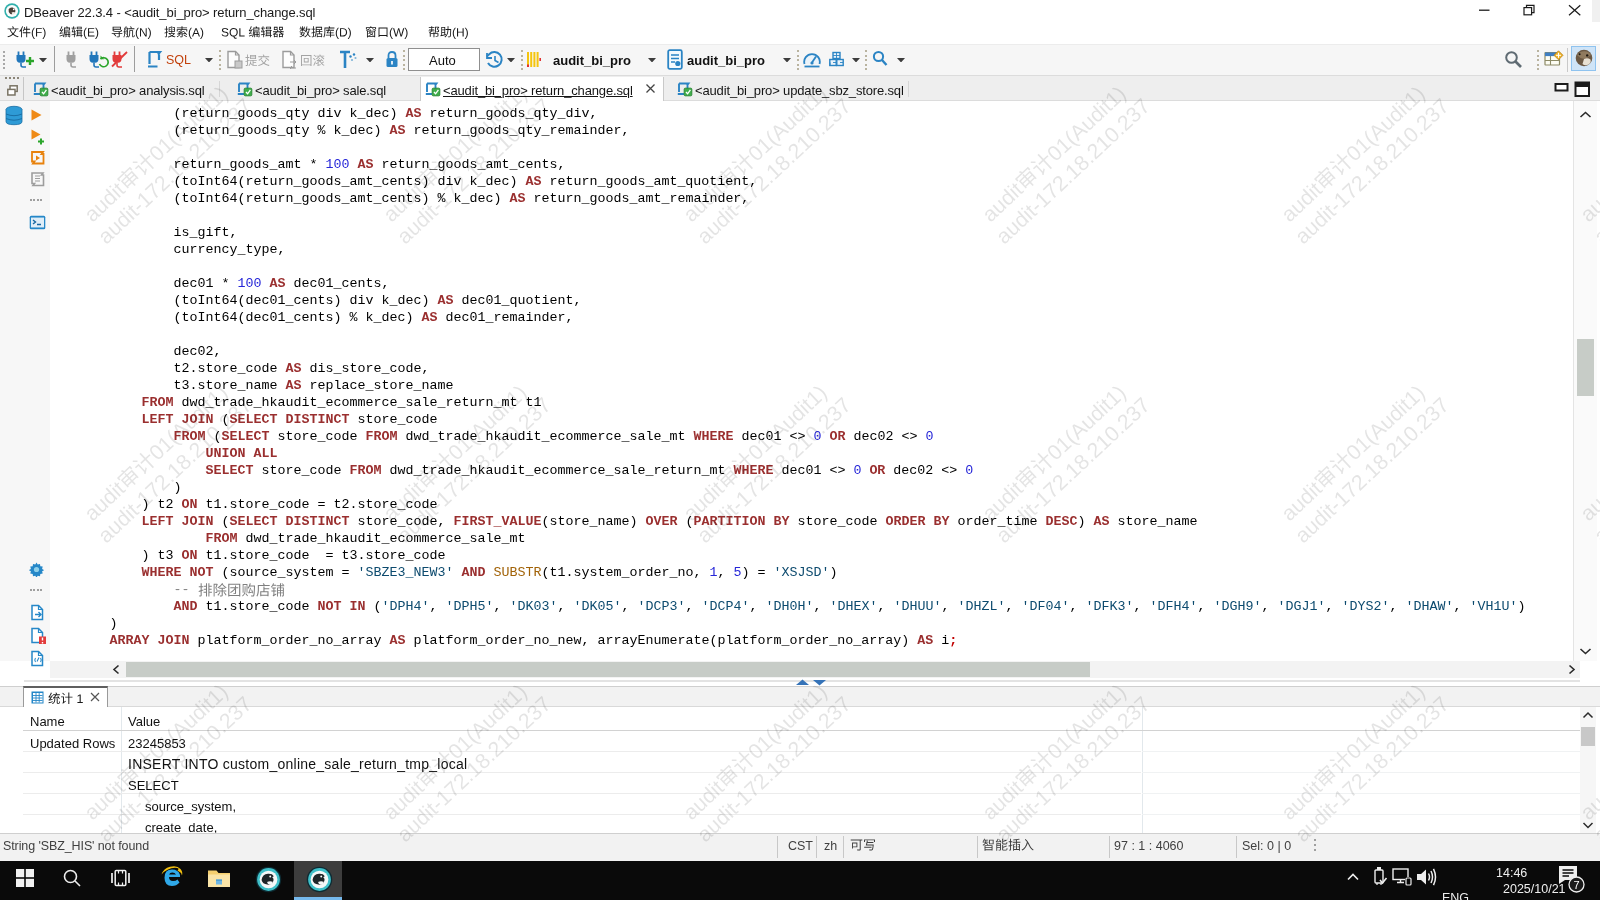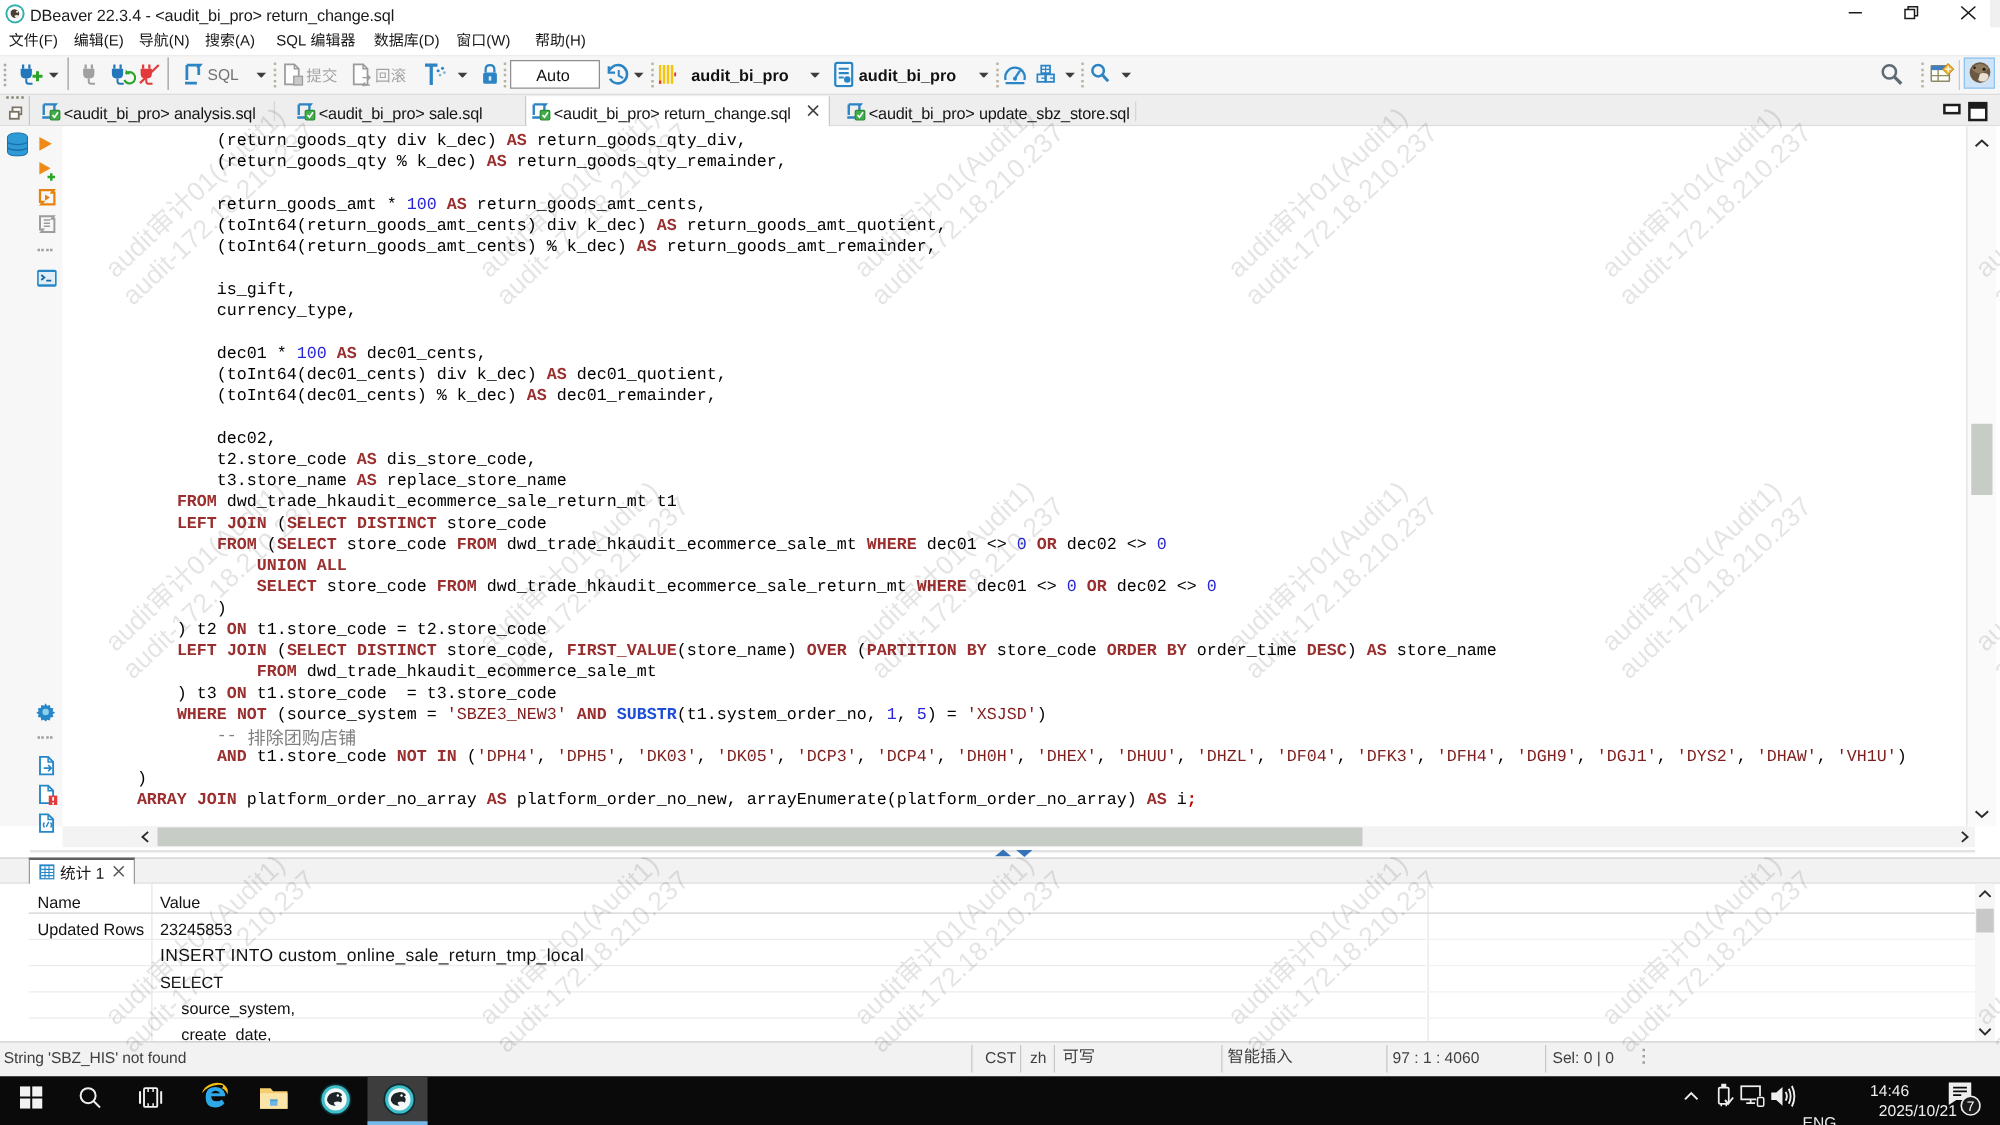--- a/index.html
+++ b/index.html
@@ -1,21 +1,21 @@
 <!DOCTYPE html>
 <html><head><meta charset="utf-8">
 <style>
 *{margin:0;padding:0}
 html,body{width:1600px;height:900px;overflow:hidden;background:#fff}
 #root{position:absolute;left:0;top:0;width:1308px;height:900px;font-family:"Liberation Sans",sans-serif}
 pre i{font-style:normal}
 i.k{color:#9a2f2f;font-weight:bold}
-i.s{color:#7f1d1d}
+i.s{color:#0c4a6e}
 i.n{color:#2626d8}
-i.f{color:#1d4ed8;font-weight:bold}
+i.f{color:#a16207;font-weight:normal}
 i.c{color:#7f7f7f}
 i.d{color:#c00000;font-weight:bold}
 </style></head>
 <body>
 <div id="root">
 <div style="position:absolute;left:0px;top:0px;width:1600px;height:22px;background:#ffffff;"></div>
 <svg style="position:absolute;left:4px;top:3px" width="16" height="16" viewBox="0 0 16 16">
       <circle cx="8" cy="8" r="7.7" fill="#31b0ac"></circle>
       <circle cx="8" cy="8" r="6.1" fill="#fdfdfd"></circle>
       <path d="M4.6 6.2 Q6.2 3.8 8.6 4.6 Q11 5.2 11.4 7.4 Q11.7 9.4 10 10.6 Q8 11.9 6.1 10.8 Q4.2 9.6 4.6 6.2Z" fill="#4a4038"></path>
@@ -86,21 +86,21 @@
 <svg style="position:absolute;left:110px;top:50px" width="22" height="20" viewBox="0 0 22 20">
       <path d="M4.5 1.5 V5 M9.5 1.5 V5" stroke="#e23b3b" stroke-width="1.8" fill="none"></path>
       <path d="M2.5 5 H11.5 V9 Q11.5 12.5 8 12.8 H6 Q2.5 12.5 2.5 9 Z" fill="#e23b3b"></path>
       <path d="M7 12.8 V15 Q7 17 9 17 H12" stroke="#e23b3b" stroke-width="1.6" fill="none"></path>
       <path d="M2 16.5 L17 2" stroke="#e23b3b" stroke-width="1.8"></path>
     </svg>
 <div style="position:absolute;left:134px;top:46px;width:1px;height:26px;background:#9d9d9d;"></div>
 <svg style="position:absolute;left:147px;top:50px" width="16" height="19" viewBox="0 0 16 19">
       <path d="M2.5 2 H13 L11 4.5 M2.5 2 V14 M1 16.5 H10.5 M12 4.5 V10" stroke="#2b84c4" stroke-width="2.2" fill="none"></path>
     </svg>
-<div style="position:absolute;left:166px;top:53px;font:normal 12.5px 'Liberation Sans',sans-serif;color:#737373;letter-spacing:0;white-space:pre;">SQL</div>
+<div style="position:absolute;left:166px;top:53px;font:normal 12.5px 'Liberation Sans',sans-serif;color:#c2410c;letter-spacing:0;white-space:pre;">SQL</div>
 <svg style="position:absolute;left:205.0px;top:57.75px" width="8" height="4.5">
       <path d="M0 0 H8 L4.0 4.5 Z" fill="#3d3d3d"></path>
     </svg>
 <div style="position:absolute;left:219px;top:50px;width:2px;height:2px;background:#b9b39f;"></div>
 <div style="position:absolute;left:219px;top:54.5px;width:2px;height:2px;background:#b9b39f;"></div>
 <div style="position:absolute;left:219px;top:59px;width:2px;height:2px;background:#b9b39f;"></div>
 <div style="position:absolute;left:219px;top:63.5px;width:2px;height:2px;background:#b9b39f;"></div>
 <div style="position:absolute;left:219px;top:68px;width:2px;height:2px;background:#b9b39f;"></div>
 <svg style="position:absolute;left:226px;top:50px" width="17" height="19" viewBox="0 0 17 19">
       <path d="M2 1.5 H9.5 L13 5 V17.5 H2 Z" fill="#fdfdfd" stroke="#9b9b9b" stroke-width="1.4"></path>
@@ -256,21 +256,21 @@
       <rect x="7.2" y="7.2" width="7.6" height="7.6" rx="1" fill="#3fae49" stroke="#2c8a36"></rect>
       <path d="M9 11 l1.6 1.8 L13.4 8.8" stroke="#fff" stroke-width="1.3" fill="none"></path>
     </svg>
 <div style="position:absolute;left:255px;top:82.5px;font:normal 13px 'Liberation Sans',sans-serif;color:#151515;letter-spacing:-0.15px;white-space:pre;">&lt;audit_bi_pro&gt; sale.sql</div>
 <div style="position:absolute;left:419.5px;top:77px;width:244.5px;height:24px;background:#ffffff;border-left:1px solid #c9c9c9;border-right:1px solid #c9c9c9;box-sizing:border-box"></div>
 <svg style="position:absolute;left:425px;top:81px" width="16" height="16" viewBox="0 0 16 16">
       <path d="M2 2.5 H11.5 L10 4.5 M2 2.5 V11 M0.8 13 H7 M10.5 4.5 V8" stroke="#2b84c4" stroke-width="1.9" fill="none"></path>
       <rect x="7.2" y="7.2" width="7.6" height="7.6" rx="1" fill="#3fae49" stroke="#2c8a36"></rect>
       <path d="M9 11 l1.6 1.8 L13.4 8.8" stroke="#fff" stroke-width="1.3" fill="none"></path>
     </svg>
-<div style="position:absolute;left:443px;top:82.5px;font:normal 13px 'Liberation Sans',sans-serif;color:#151515;letter-spacing:-0.15px;white-space:pre;">&lt;audit_bi_pro&gt; return_change.sql</div>
+<div style="position:absolute;left:443px;top:82.5px;font:normal 13px 'Liberation Sans',sans-serif;color:#151515;letter-spacing:-0.15px;white-space:pre;text-decoration:underline;">&lt;audit_bi_pro&gt; return_change.sql</div>
 <div style="position:absolute;left:908px;top:81px;width:1px;height:16px;background:#d6d6d6;"></div>
 <svg style="position:absolute;left:677px;top:81px" width="16" height="16" viewBox="0 0 16 16">
       <path d="M2 2.5 H11.5 L10 4.5 M2 2.5 V11 M0.8 13 H7 M10.5 4.5 V8" stroke="#2b84c4" stroke-width="1.9" fill="none"></path>
       <rect x="7.2" y="7.2" width="7.6" height="7.6" rx="1" fill="#3fae49" stroke="#2c8a36"></rect>
       <path d="M9 11 l1.6 1.8 L13.4 8.8" stroke="#fff" stroke-width="1.3" fill="none"></path>
     </svg>
 <div style="position:absolute;left:695px;top:82.5px;font:normal 13px 'Liberation Sans',sans-serif;color:#151515;letter-spacing:-0.15px;white-space:pre;">&lt;audit_bi_pro&gt; update_sbz_store.sql</div>
 <svg style="position:absolute;left:645px;top:83px" width="11" height="11" viewBox="0 0 11 11">
       <path d="M1.5 1.5 L9.5 9.5 M9.5 1.5 L1.5 9.5" stroke="#444" stroke-width="1.3"></path>
     </svg>

